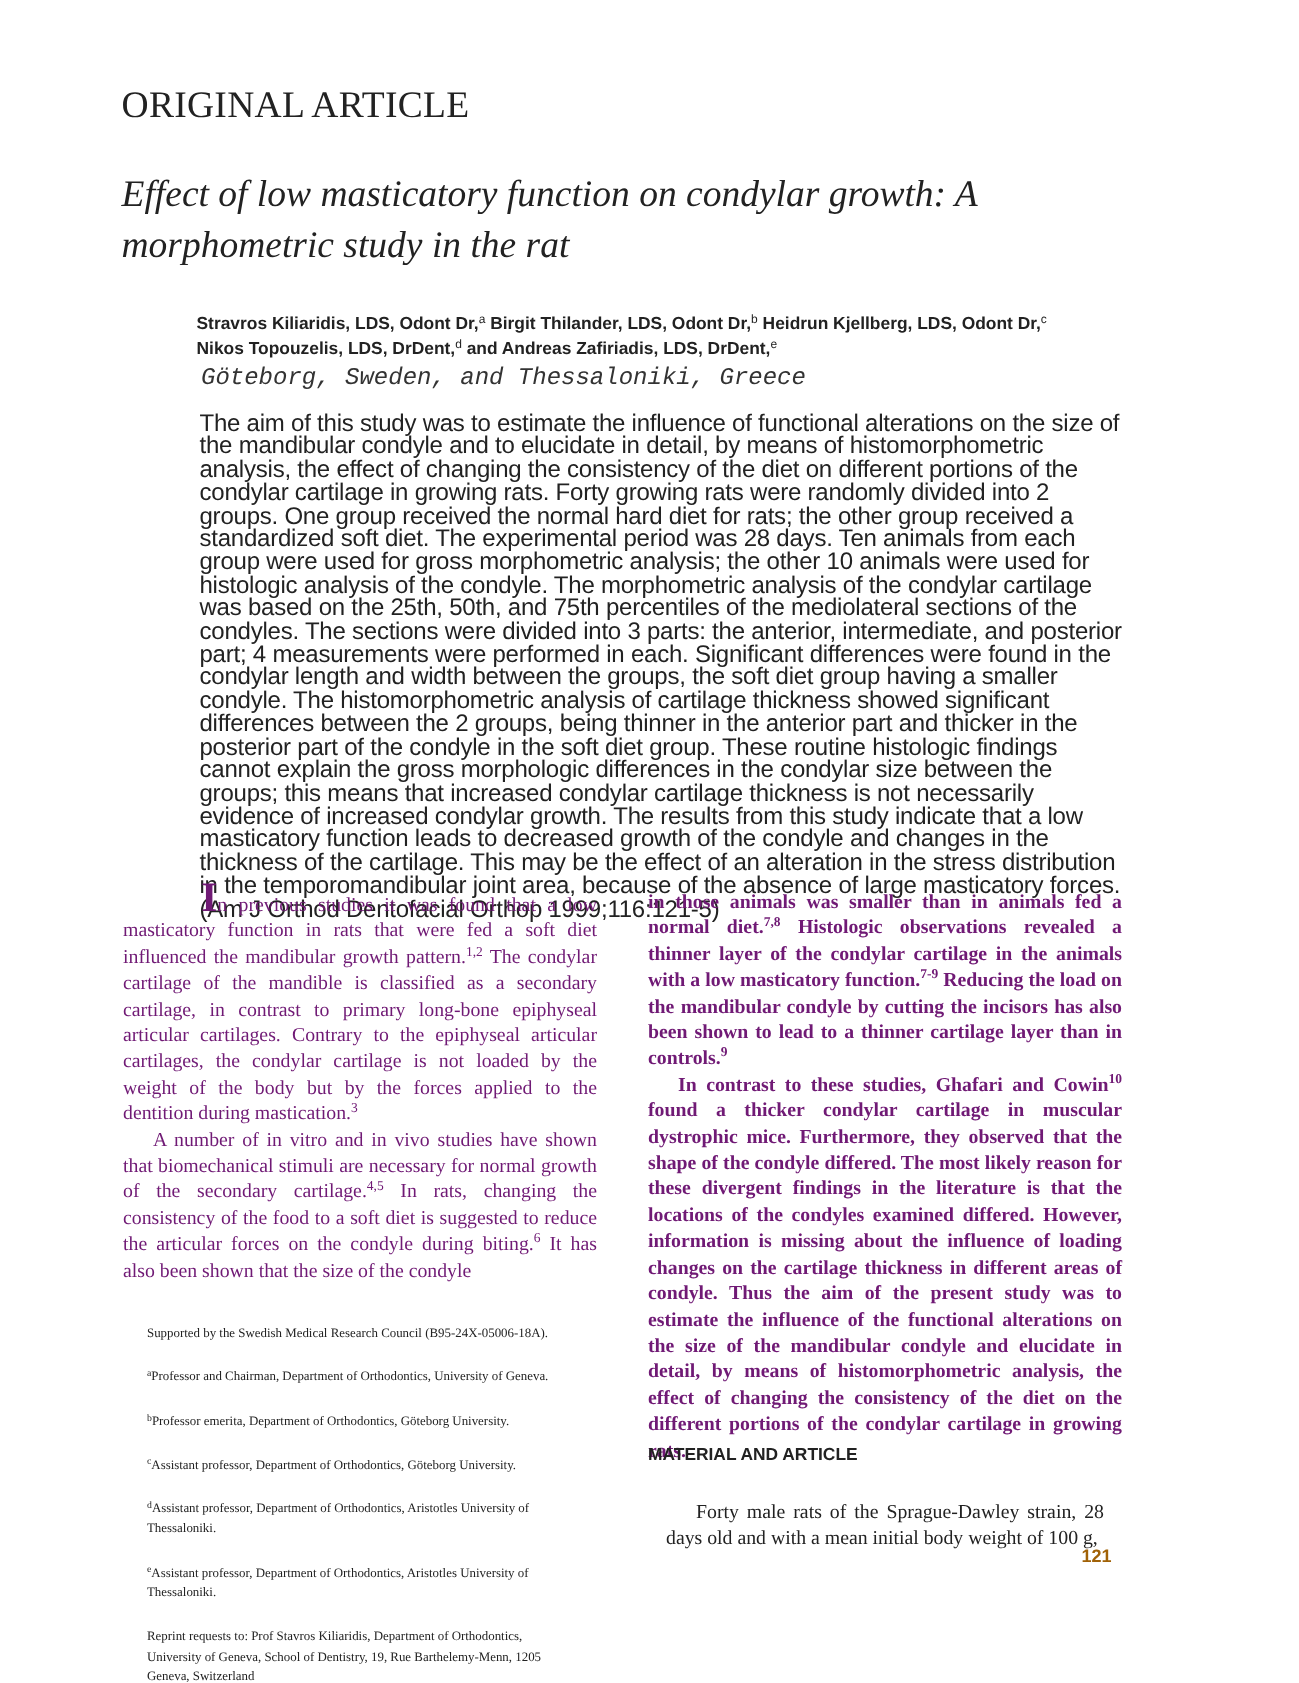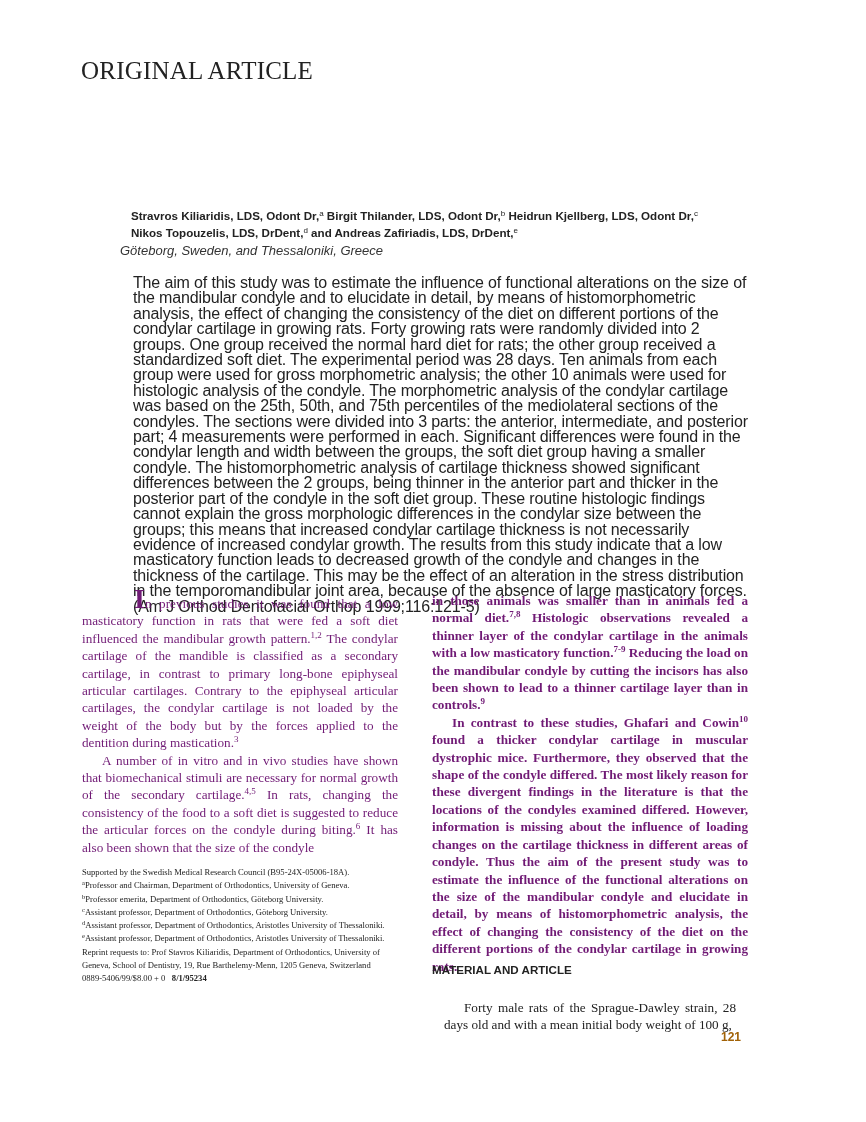--- a/index.html
+++ b/index.html
@@ -13,22 +13,22 @@
   .title {
     position: absolute; left: 81px; top: 113px; width: 640px;
     font-family: "Liberation Serif", serif; font-style: italic; font-size: 25px; line-height: 34px; color: #222;
   }
   .authors {
     position: absolute; left: 131px; top: 207px; width: 640px;
     font-family: "Liberation Sans", sans-serif; font-weight: bold; font-size: 11.6px; line-height: 17px; color: #222;
   }
   .authors sup { font-size: 8px; font-weight: normal; vertical-align: 4px; line-height: 0; }
   .affil {
-    position: absolute; left: 120px; top: 243px;
-    font-family: Liberation Sans, sans-serif; font-style: italic; font-size: 13px; color: #333;
+    position: absolute; left: 134px; top: 243px;
+    font-family: Liberation Mono, monospace; font-style: italic; font-size: 16px; color: #333;
   }
   .abstract {
     position: absolute; left: 133px; top: 275px; width: 615px;
     font-family: "Liberation Sans", sans-serif; font-size: 16px; line-height: 15.4px; color: #222;
     letter-spacing: -0.15px;
   }
   .col {
     position: absolute; top: 590px; width: 316px;
     font-family: "Liberation Serif", serif; font-size: 13.2px; line-height: 17.4px; color: #701a75;
     text-align: justify;
@@ -39,21 +39,21 @@
   .col p.indent { text-indent: 20px; }
   .col sup { font-size: 9px; vertical-align: 5px; line-height: 0; }
   .dropcap {
     font-family: "Liberation Serif", serif; font-weight: bold; font-size: 28px; line-height: 17px;
     margin-left: 52px; vertical-align: 0px;
   }
   .footnotes {
     position: absolute; left: 82px; top: 866px; width: 318px;
     font-family: "Liberation Serif", serif; font-size: 8.6px; line-height: 13.3px; color: #222;
   }
-  .footnotes div { margin: 0; }
+  .footnotes div { margin: 16px; }
   .footnotes sup { font-size: 6.5px; vertical-align: 3px; line-height: 0; }
   .footnotes .bold { font-weight: bold; text-align: right; }
   .heading {
     position: absolute; left: 432px; top: 963px;
     font-family: "Liberation Sans", sans-serif; font-weight: bold; font-size: 11.6px; color: #222;
   }
   .col-right-2 { position: absolute; left: 432px; top: 987px; width: 316px;
     font-family: "Liberation Serif", serif; font-size: 13.2px; line-height: 17.4px; color: #222; text-align: justify; }
   .col-right-2 p { margin: 12px; text-indent: 20px; }
   .page-number {
@@ -61,20 +61,21 @@
     font-family: "Liberation Sans", sans-serif; font-weight: bold; font-size: 12px; color: #a16207;
   }
 </style>
 </head>
 <body>
 
 <div class="page">
 
   <div class="section-label">ORIGINAL ARTICLE</div>
 
+  <div class="title">Effect of low masticatory function on condylar growth: A morphometric study in the rat</div>
 
   <div class="authors">
     <span>Stravros Kiliaridis, LDS, Odont Dr,</span><sup>a</sup><span> Birgit Thilander, LDS, Odont Dr,</span><sup>b</sup><span> Heidrun Kjellberg, LDS, Odont Dr,</span><sup>c</sup><br><span> Nikos Topouzelis, LDS, DrDent,</span><sup>d</sup><span> and Andreas Zafiriadis, LDS, DrDent,</span><sup>e</sup>
   </div>
 
   <div class="affil">Göteborg, Sweden, and Thessaloniki, Greece</div>
 
   <div class="abstract">The aim of this study was to estimate the influence of functional alterations on the size of the mandibular condyle and to elucidate in detail, by means of histomorphometric analysis, the effect of changing the consistency of the diet on different portions of the condylar cartilage in growing rats. Forty growing rats were randomly divided into 2 groups. One group received the normal hard diet for rats; the other group received a standardized soft diet. The experimental period was 28 days. Ten animals from each group were used for gross morphometric analysis; the other 10 animals were used for histologic analysis of the condyle. The morphometric analysis of the condylar cartilage was based on the 25th, 50th, and 75th percentiles of the mediolateral sections of the condyles. The sections were divided into 3 parts: the anterior, intermediate, and posterior part; 4 measurements were performed in each. Significant differences were found in the condylar length and width between the groups, the soft diet group having a smaller condyle. The histomorphometric analysis of cartilage thickness showed significant differences between the 2 groups, being thinner in the anterior part and thicker in the posterior part of the condyle in the soft diet group. These routine histologic findings cannot explain the gross morphologic differences in the condylar size between the groups; this means that increased condylar cartilage thickness is not necessarily evidence of increased condylar growth. The results from this study indicate that a low masticatory function leads to decreased growth of the condyle and changes in the thickness of the cartilage. This may be the effect of an alteration in the stress distribution in the temporomandibular joint area, because of the absence of large masticatory forces. (Am J Orthod Dentofacial Orthop 1999;116:121-5)</div>
 
   <div class="col col-left">

